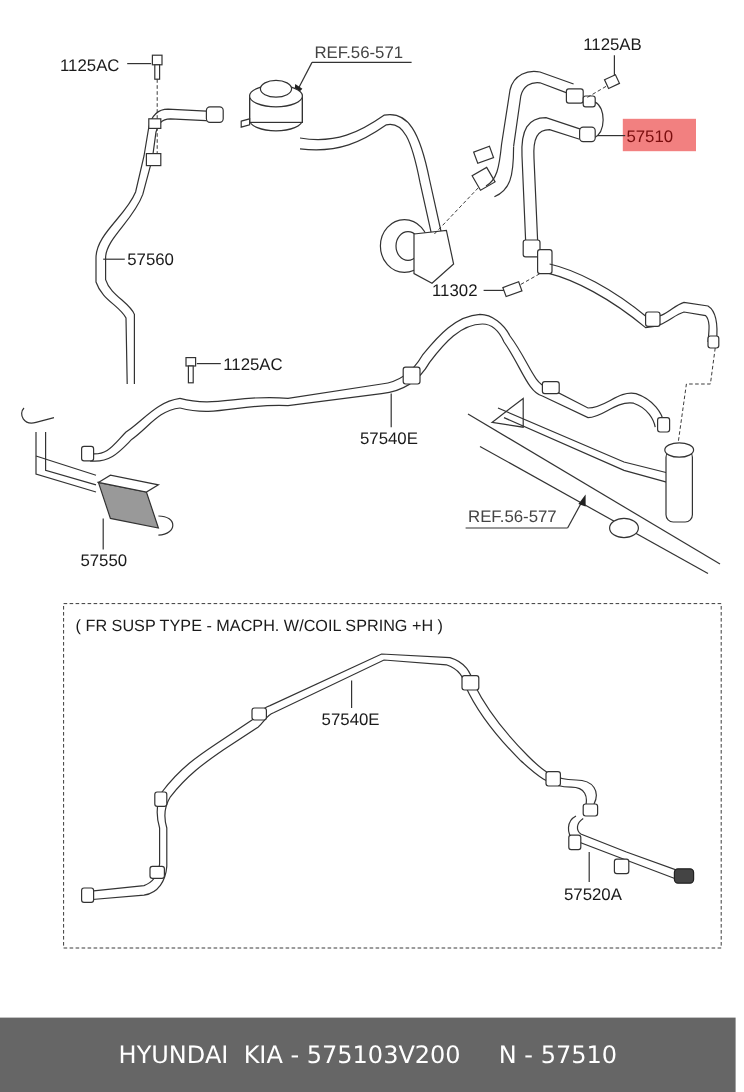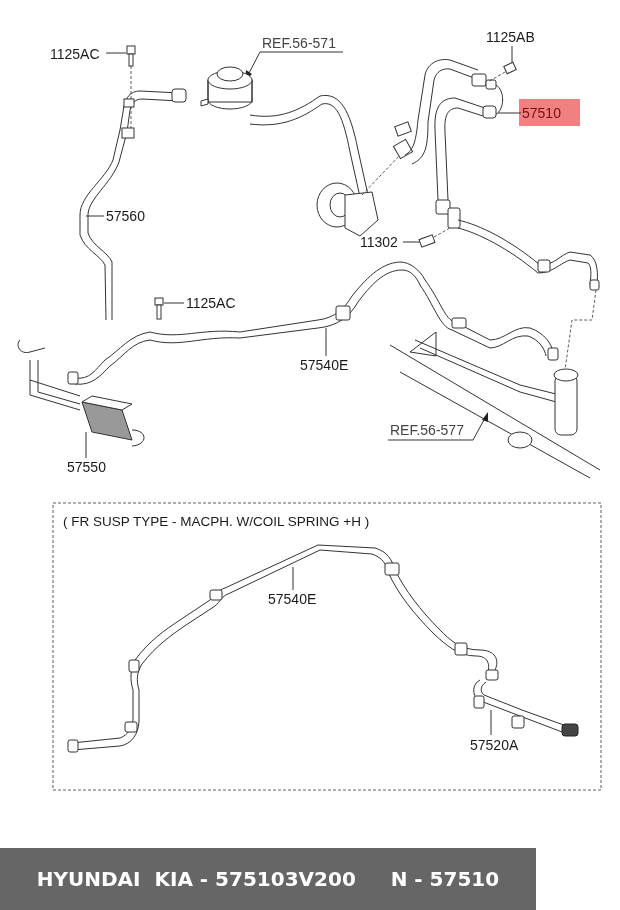--- a/index.html
+++ b/index.html
@@ -5,21 +5,21 @@
     html, body { margin: 0; padding: 0; background: #ffffff; }
     body { width: 620px; height: 910px; position: relative; overflow: hidden; font-family: "Liberation Sans", sans-serif; }
     #diagram { position: absolute; left: 0; top: 0; width: 620px; height: 845px; }
     .lbl { font-family: "Liberation Sans", sans-serif; font-size: 14px; fill: #1a1a1a; }
     .ref { font-family: "Liberation Sans", sans-serif; font-size: 14px; fill: #444; }
     .cond { font-family: "Liberation Sans", sans-serif; font-size: 13.5px; fill: #1a1a1a; }
     .hose { fill: none; stroke: #333; stroke-width: 1; }
     .leader { stroke: #333; stroke-width: 1; fill: none; }
     .dash { stroke: #333; stroke-width: 0.8; stroke-dasharray: 3 2; fill: none; }
     .part { fill: #fff; stroke: #333; stroke-width: 1; }
-    #footer { position: absolute; left: 0; top: 848px; width: 536px; height: 62px; background: #666666; display: flex; align-items: center; justify-content: center; font-weight: bold; }
+    #footer { position: absolute; left: 0; top: 848px; width: 613px; height: 62px; background: #666666; display: flex; align-items: center; justify-content: center; }
     #footer span { color: #ffffff; font-family: "DejaVu Sans", sans-serif; font-size: 20px; letter-spacing: 0px; white-space: pre; }
   </style>
 </head>
 <body>
 
 <svg id="diagram" viewBox="0 0 620 845" xmlns="http://www.w3.org/2000/svg">
 
   <g>
     <text class="lbl" x="50" y="59">1125AC</text>
     <line class="leader" x1="106" y1="53" x2="126" y2="53"></line>

